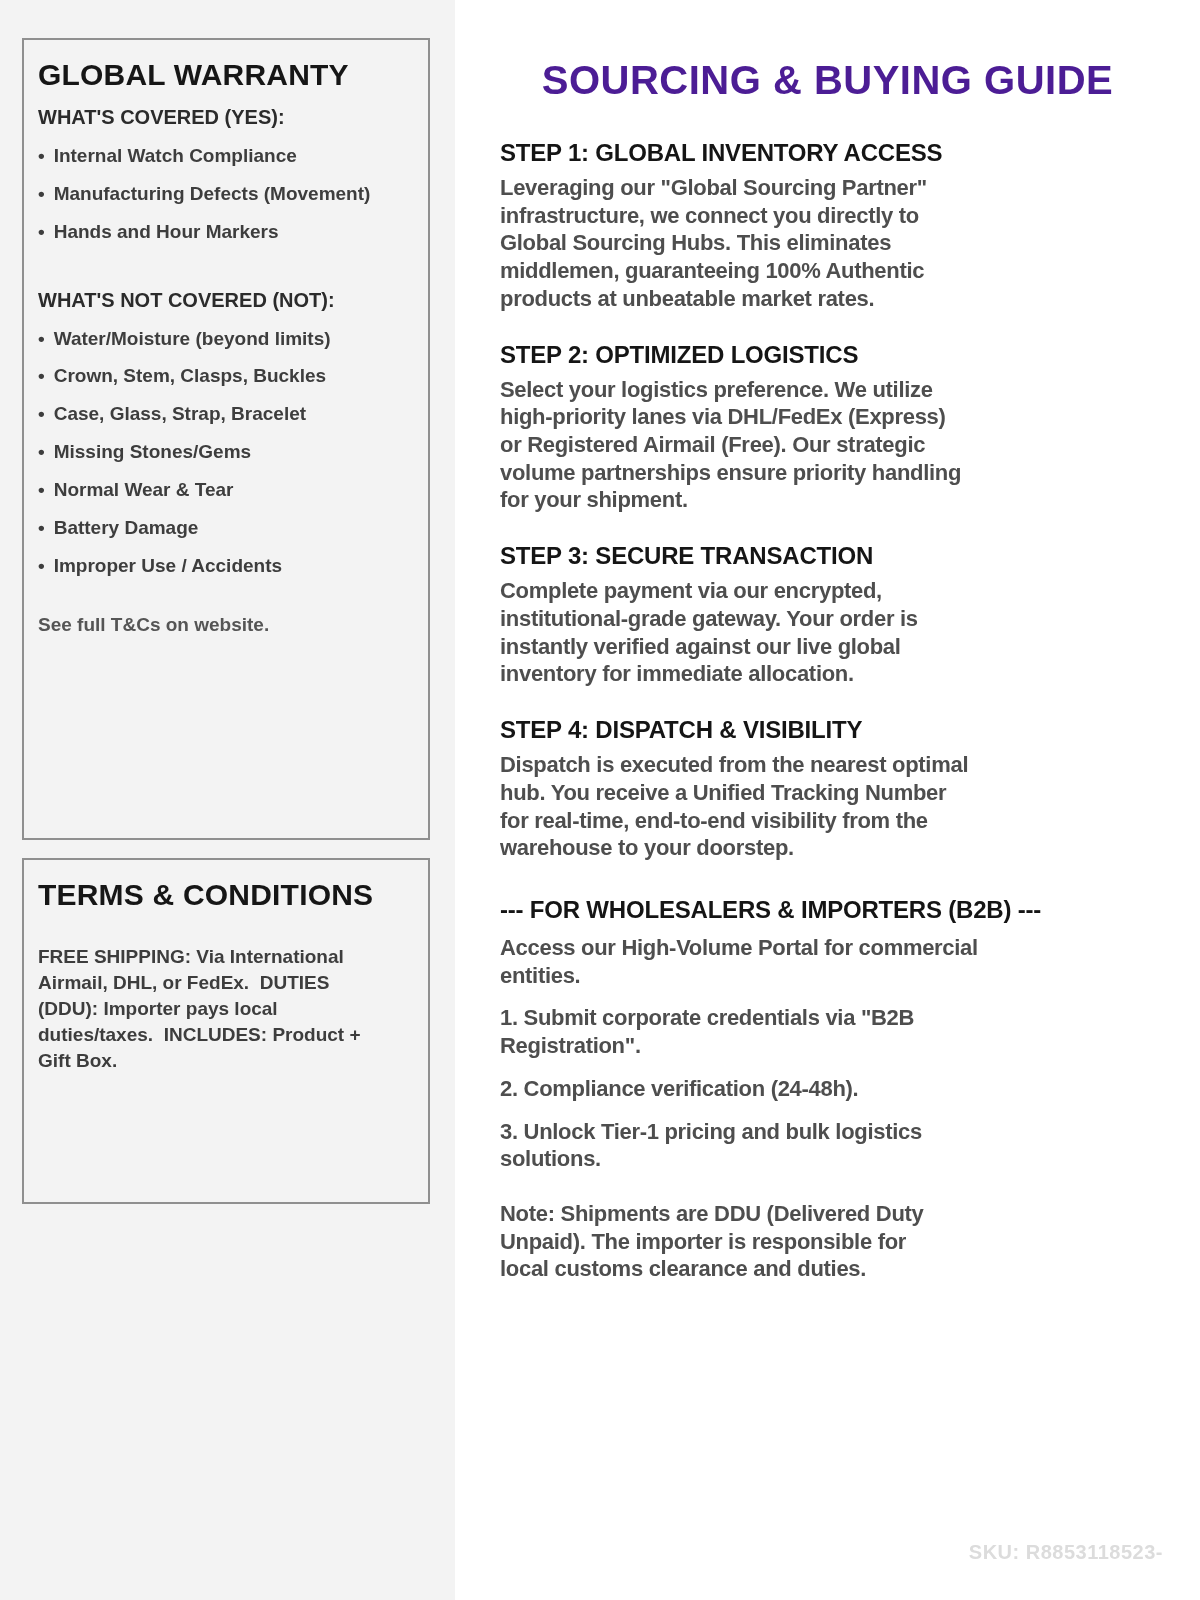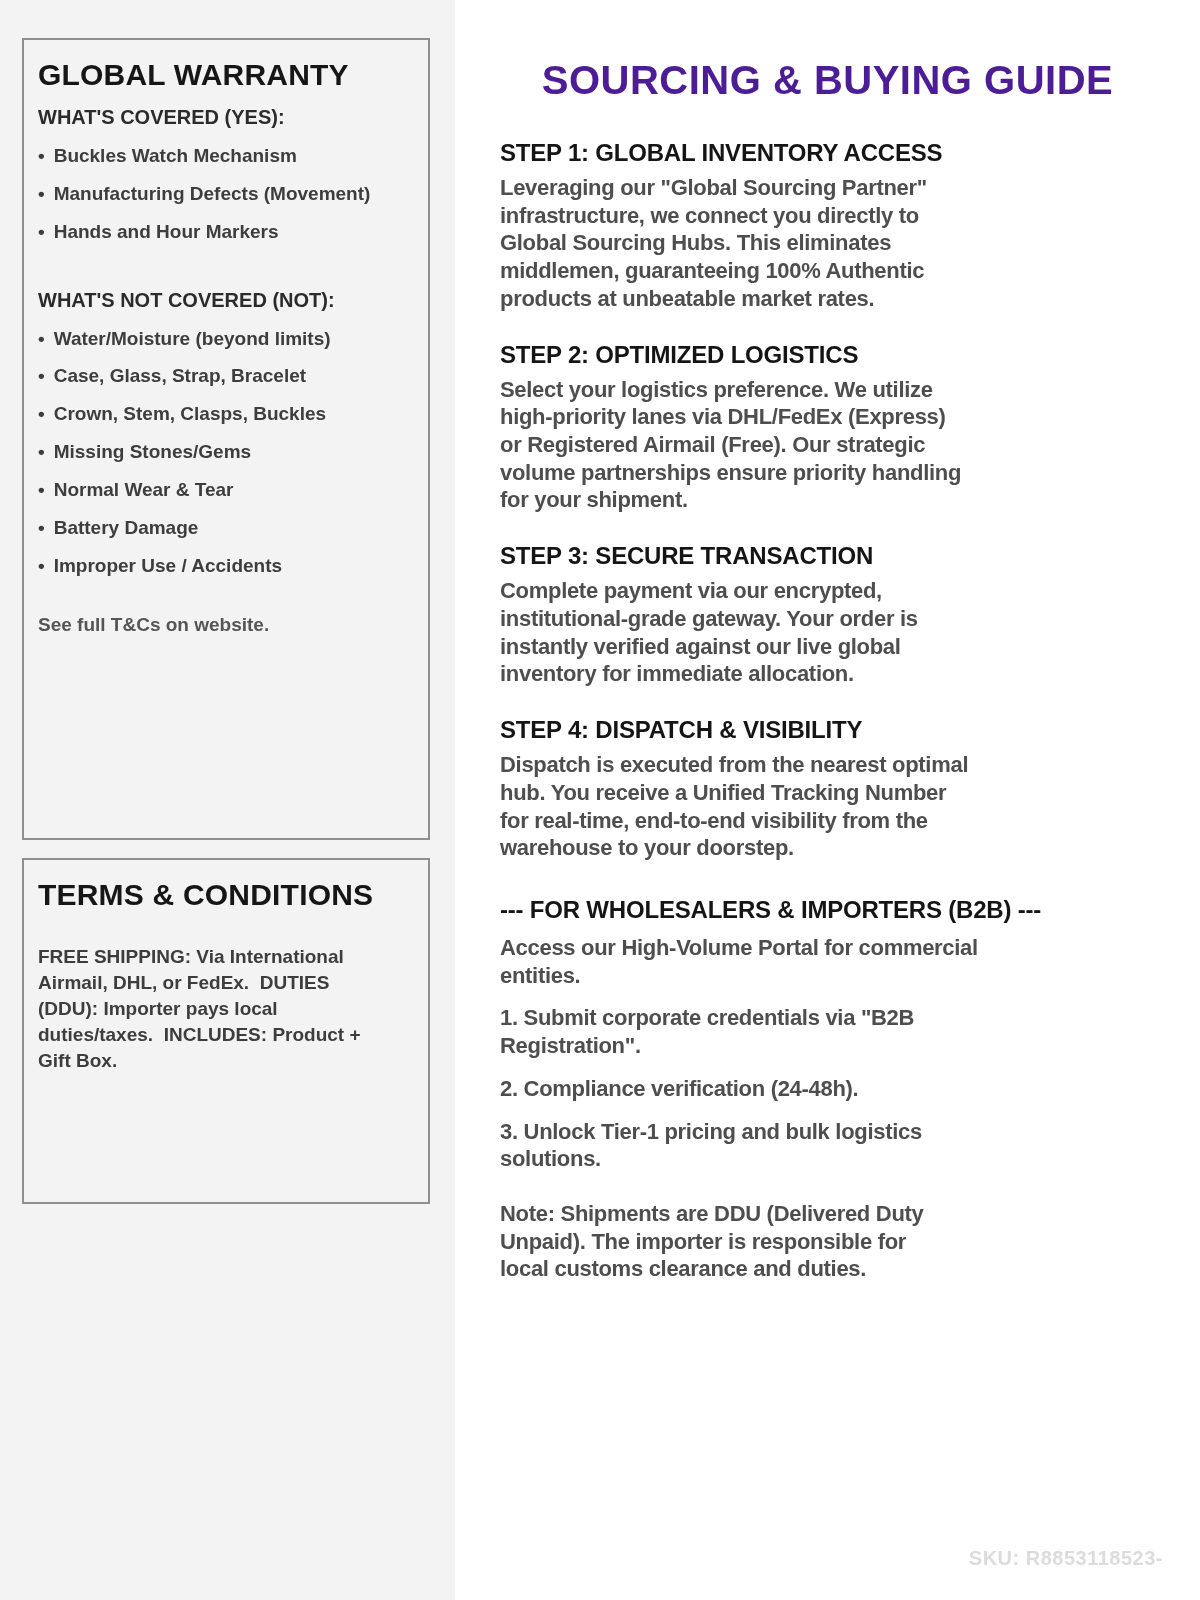--- a/index.html
+++ b/index.html
@@ -120,55 +120,55 @@
     font-size: 24px;
     font-weight: bold;
     color: #151515;
     letter-spacing: -0.2px;
   }
   .b2b-para { margin: 0 0 15px 0; }
   .b2b-note { margin-top: 27px; }
   .sku {
     position: absolute;
     right: 37px;
-    bottom: 30px;
+    bottom: 36px;
     font-size: 20px;
     font-weight: bold;
     color: #dcdcdc;
     letter-spacing: 0.5px;
   }
 </style>
 </head>
 <body>
 
 <div class="page">
 
   <aside class="sidebar">
 
     <section class="box box-warranty">
       <h2>GLOBAL WARRANTY</h2>
       <div class="subhead">WHAT'S COVERED (YES):</div>
       <div class="li">
-          <span>Buckles Watch Mechanism</span>
+          <span>Internal Watch Compliance</span>
         </div>
       <div class="li">
           <span>Manufacturing Defects (Movement)</span>
         </div>
       <div class="li">
           <span>Hands and Hour Markers</span>
         </div>
       <div class="subhead gap-top">WHAT'S NOT COVERED (NOT):</div>
       <div class="li">
           <span>Water/Moisture (beyond limits)</span>
         </div>
       <div class="li">
+          <span>Crown, Stem, Clasps, Buckles</span>
+        </div>
+      <div class="li">
           <span>Case, Glass, Strap, Bracelet</span>
-        </div>
-      <div class="li">
-          <span>Crown, Stem, Clasps, Buckles</span>
         </div>
       <div class="li">
           <span>Missing Stones/Gems</span>
         </div>
       <div class="li">
           <span>Normal Wear &amp; Tear</span>
         </div>
       <div class="li">
           <span>Battery Damage</span>
         </div>

